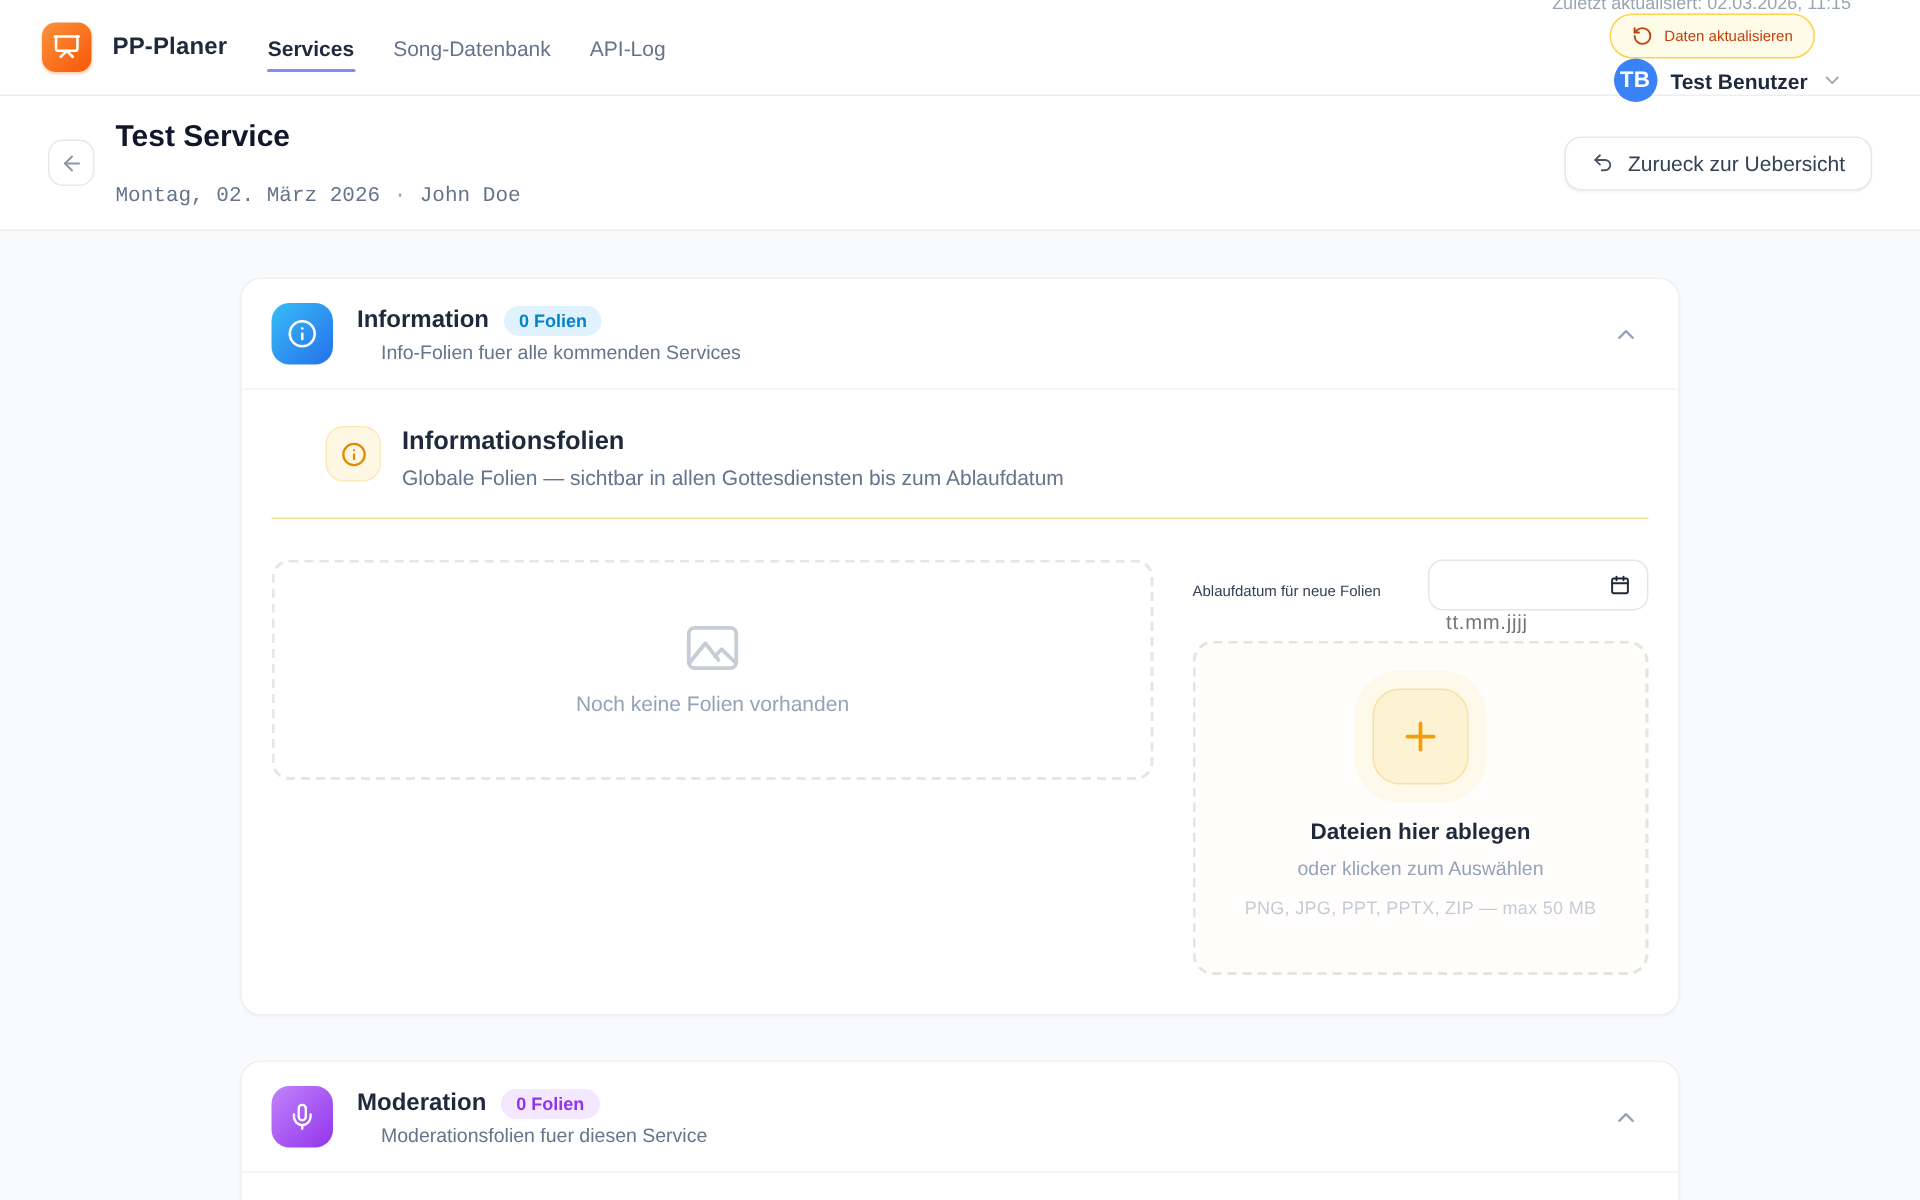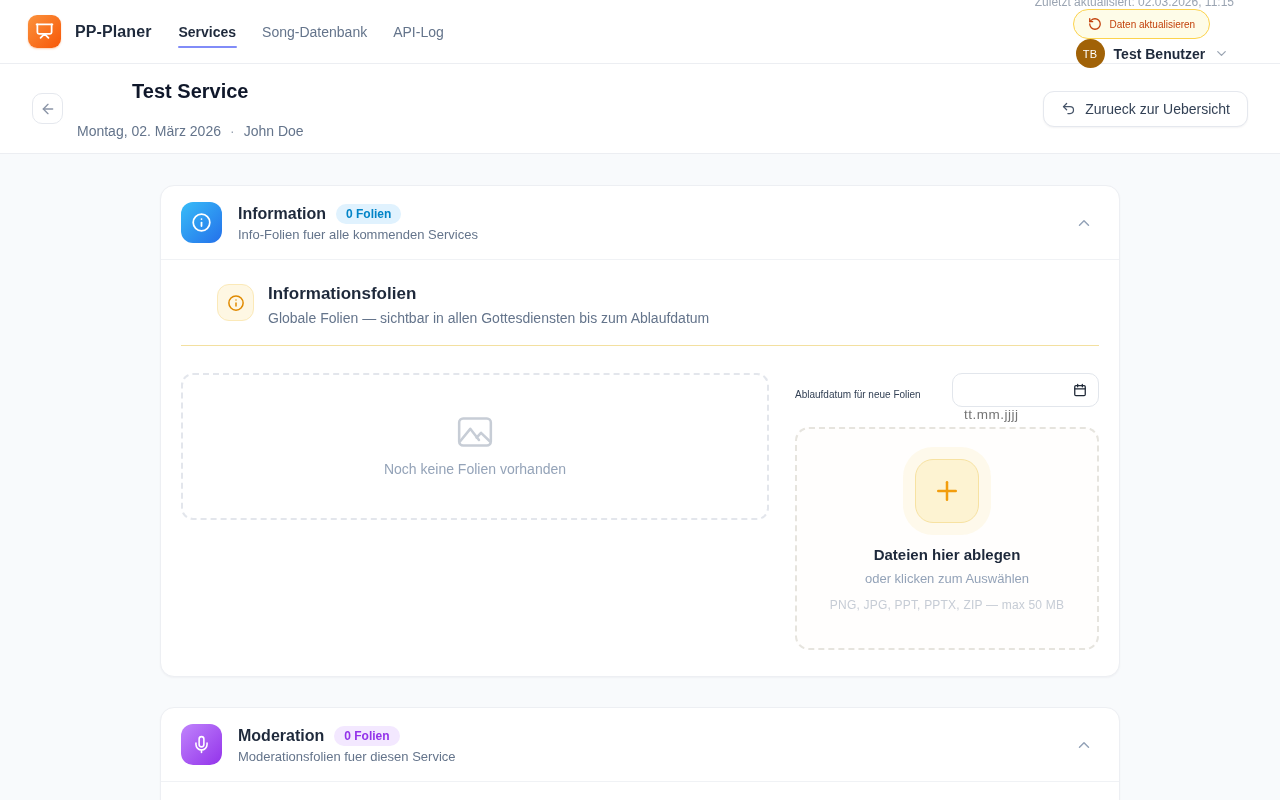--- a/index.html
+++ b/index.html
@@ -37,39 +37,39 @@
   .topbar-right { margin-left: auto; display: flex; align-items: center; flex-direction: column; }
   .last-updated { font-size: 12px; color: #9aa4b2; margin-right: 14px; }
   .refresh-btn {
     display: flex; align-items: center; gap: 8px; cursor: pointer;
     background: #fefce8; border: 1px solid #fcd34d; color: #c2410c;
     font-family: inherit; font-size: 10px; font-weight: 500;
     padding: 7px 14px; border-radius: 999px;
   }
   .user-menu { display: flex; align-items: center; gap: 9px; margin-left: 22px; cursor: pointer; }
   .avatar {
-    width: 29px; height: 29px; border-radius: 50%; background: #a16207;
-    color: #fff; font-size: 11px; font-weight: 400;
+    width: 29px; height: 29px; border-radius: 50%; background: #3b82f6;
+    color: #fff; font-size: 15px; font-weight: 700;
     display: flex; align-items: center; justify-content: center; letter-spacing: .3px;
   }
   .user-name { font-size: 14px; font-weight: 600; color: #1e293b; }
 
   
   .page-header {
     height: 90px; background: #ffffff; border-bottom: 1px solid #eceef2;
     display: flex; align-items: center; padding: 0 32px;
   }
   .back-btn {
     width: 31px; height: 31px; border-radius: 10px; background: #fff; cursor: pointer;
     border: 1px solid #e5e8ee; display: flex; align-items: center; justify-content: center;
     color: #8a94a6; margin-right: 14px;
   }
-  .page-title { font-size: 20px; font-weight: 700; color: #0f172a; line-height: 1.2; text-align: center; }
+  .page-title { font-size: 20px; font-weight: 700; color: #0f172a; line-height: 1.2; }
   .page-sub { display: flex; align-items: flex-end; gap: 9px; margin-top: 20px;
-    font-size: 14px; color: #64748b; }
+    font-size: 14px; color: #64748b; font-family: Liberation Mono, monospace; }
   .dot-sep { color: #9aa4b2; }
   .overview-btn {
     margin-left: auto; display: flex; align-items: center; gap: 9px; cursor: pointer;
     background: #fff; border: 1px solid #e5e8ee; border-radius: 11px;
     padding: 9px 17px; font-family: inherit; font-size: 14px; font-weight: 500; color: #334155;
     box-shadow: 0 1px 2px rgba(16,24,40,.05);
   }
 
   
   .content { padding-top: 31px; }
@@ -90,21 +90,21 @@
   .card-icon.blue { background: linear-gradient(135deg, #38bdf8, #2470ea); }
   .card-icon.purple { background: linear-gradient(135deg, #c084fc, #9333ea); }
   .card-head-text { flex: 1; }
   .card-title-row { display: flex; align-items: center; gap: 10px; }
   .card-title { font-size: 16px; font-weight: 700; color: #1e293b; }
   .badge {
     font-size: 12px; font-weight: 600; padding: 3px 10px; border-radius: 999px;
   }
   .badge.blue { background: #e0f2fe; color: #0284c7; }
   .badge.purple { background: #f3e8ff; color: #9333ea; }
-  .card-sub { font-size: 13px; color: #64748b; margin-top: 3px; }
+  .card-sub { font-size: 13px; color: #64748b; margin-top: 3px; margin-left: 16px; }
   .collapse-btn {
     background: none; border: none; cursor: pointer; color: #94a3b8; padding: 6px;
   }
   .card-body { padding: 24px 20px 26px; }
 
   
   .section-head { display: flex; gap: 14px; align-items: flex-start; padding-left: 36px; }
   .section-icon {
     width: 37px; height: 37px; border-radius: 12px; flex: none;
     background: #fef7e3; border: 1px solid #fbe9b8; color: #e08a00;

